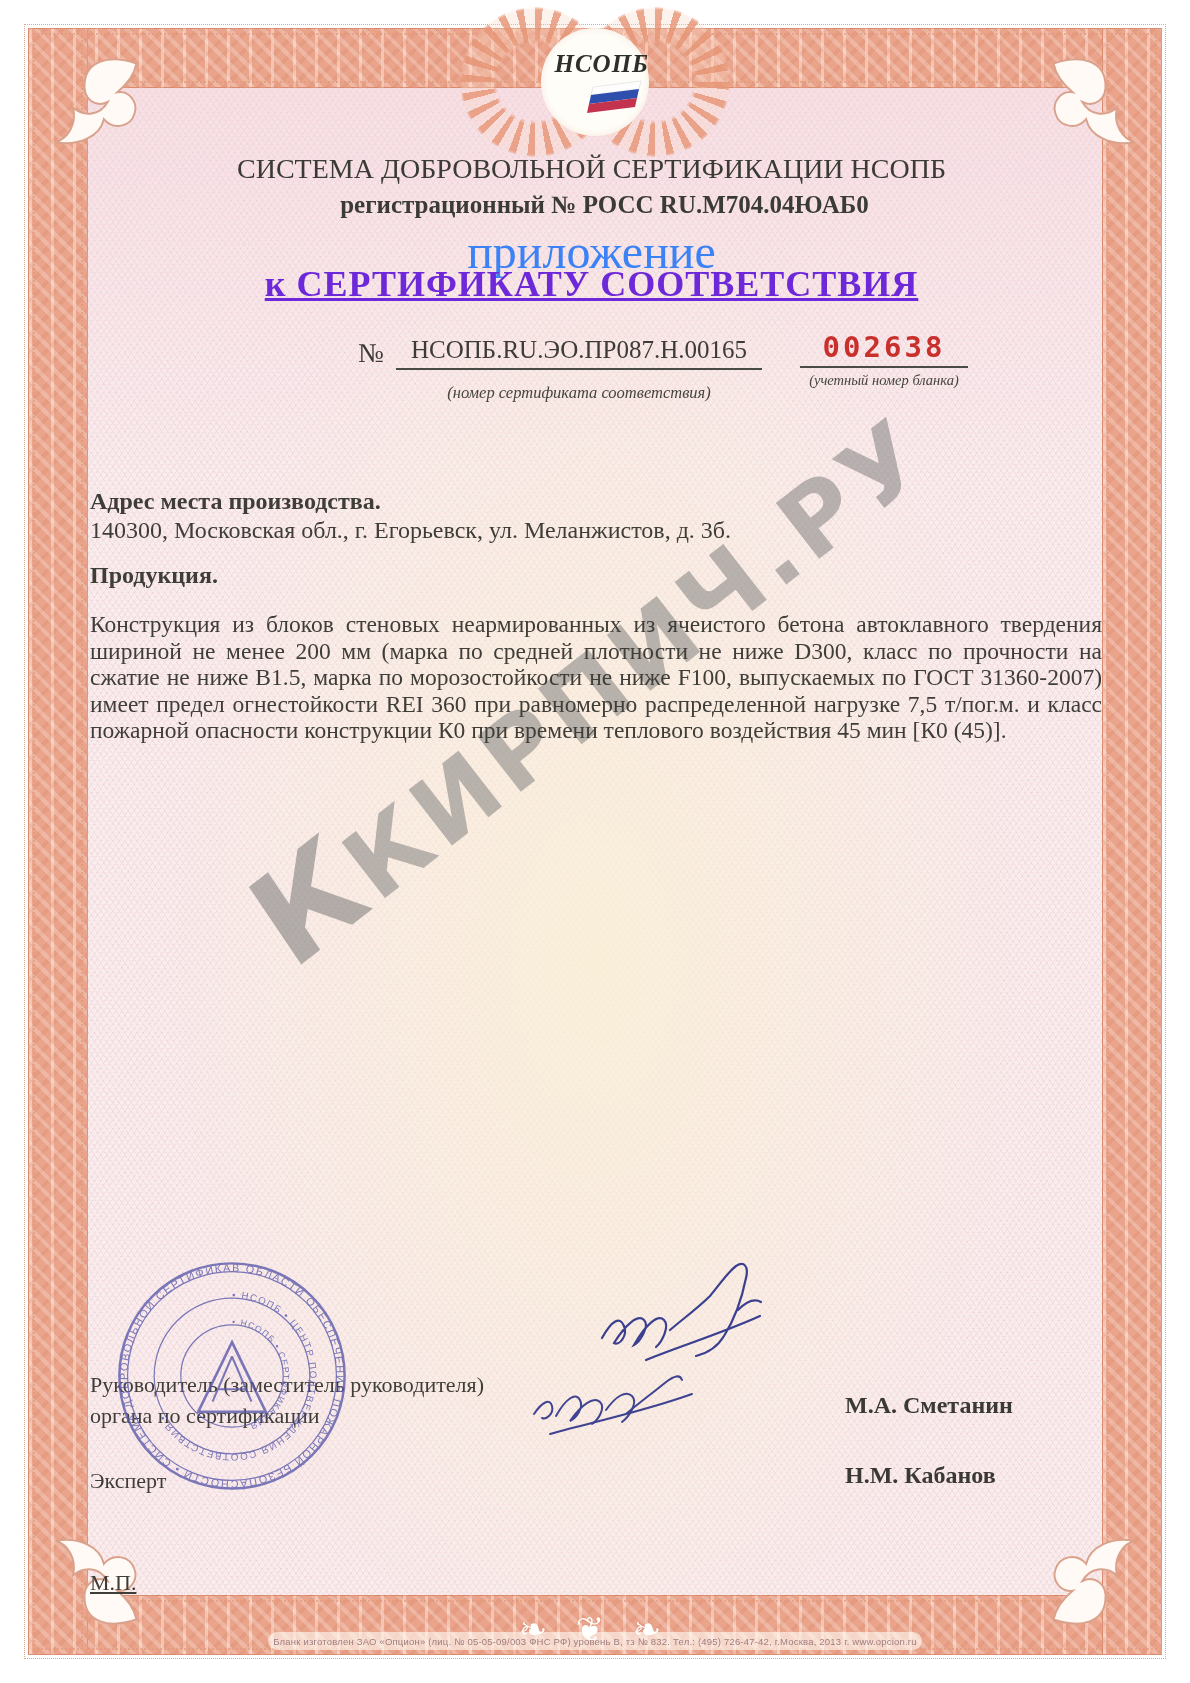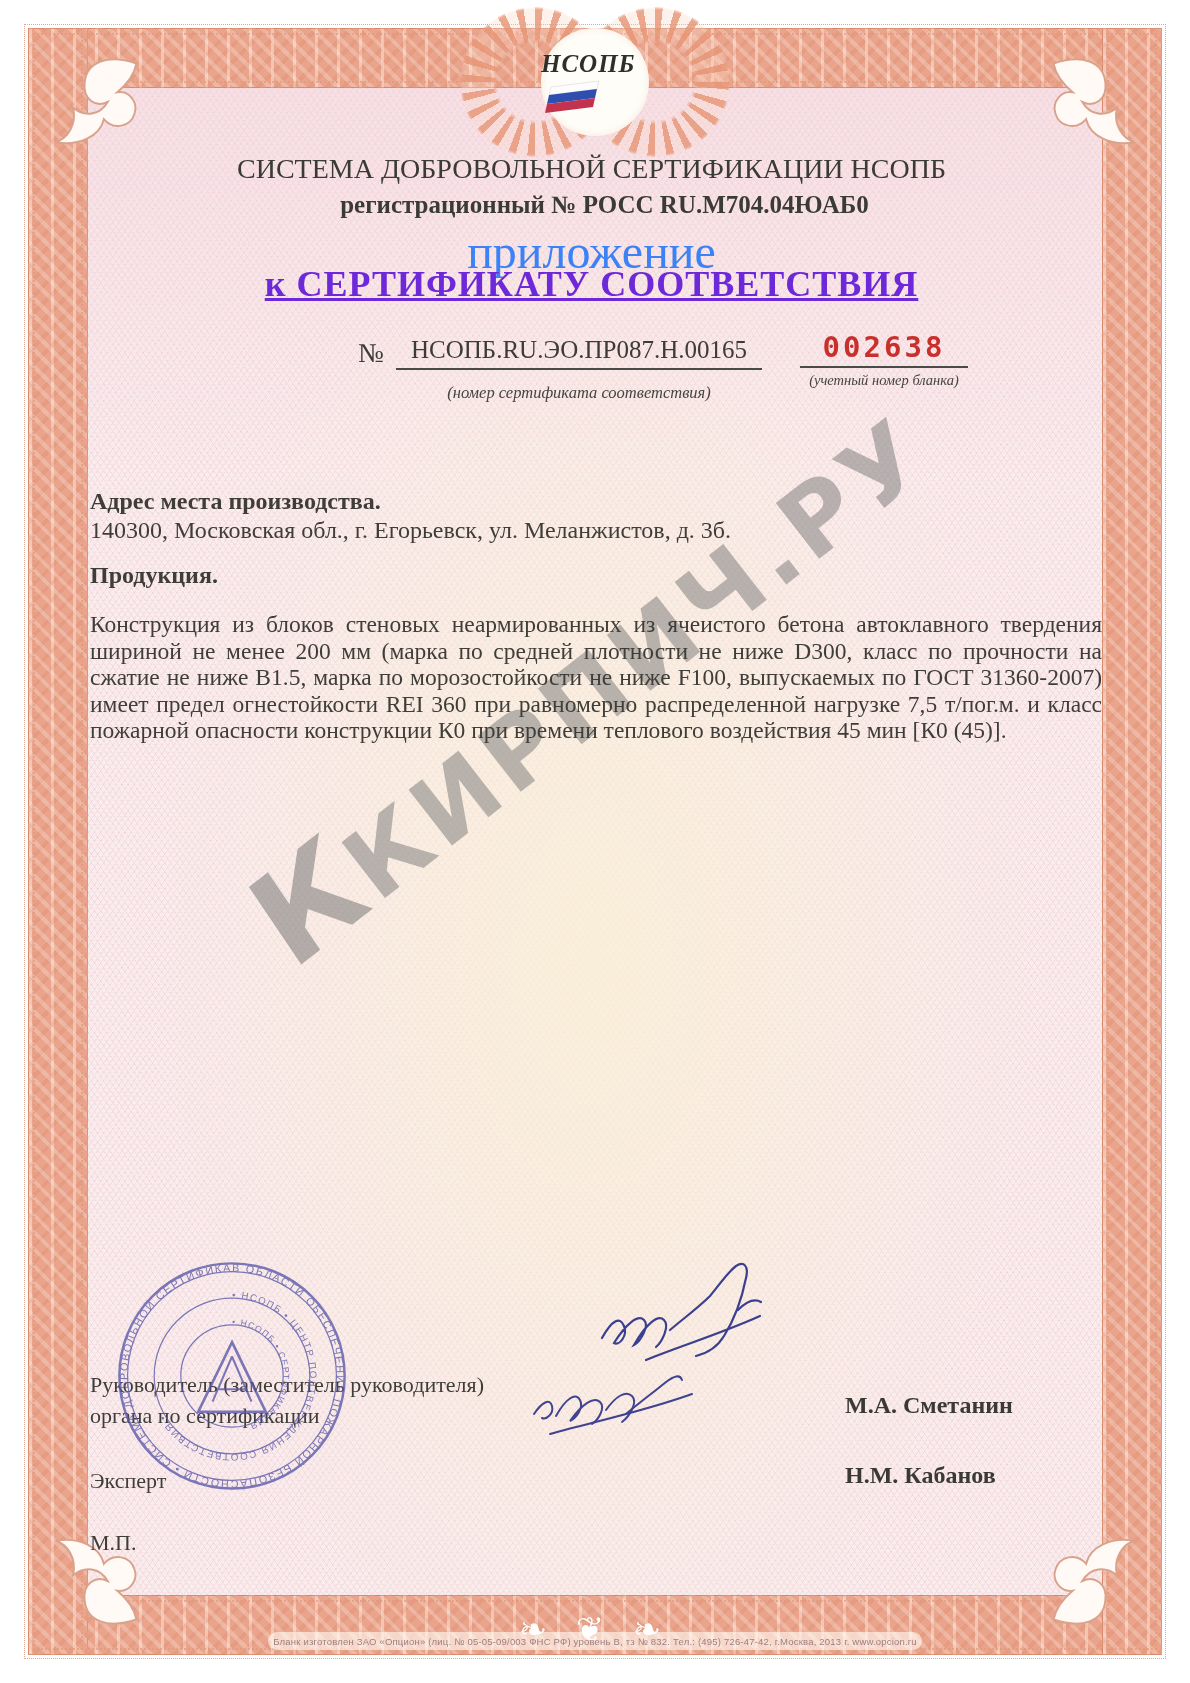--- a/index.html
+++ b/index.html
@@ -43,21 +43,21 @@
   
   .rosette{position:absolute;left:445px;top:6px;width:300px;height:152px;z-index:3;}
   .ring{position:absolute;top:1px;width:150px;height:150px;border-radius:50%;
     background:repeating-conic-gradient(rgba(231,152,121,.85) 0 6deg, rgba(250,216,200,.35) 6deg 15deg);
     -webkit-mask:radial-gradient(circle, rgba(0,0,0,0) 0 36%, #000 40% 68%, rgba(0,0,0,0) 72%);
             mask:radial-gradient(circle, rgba(0,0,0,0) 0 36%, #000 40% 68%, rgba(0,0,0,0) 72%);
   }
   .ring-l{left:15px;} .ring-r{right:15px;}
   .badge{position:absolute;left:96px;top:22px;width:108px;height:108px;border-radius:50%;
     background:radial-gradient(circle, #fffdf8 62%, #f7ece2 78%, rgba(247,236,226,0) 100%);
-    display:flex;flex-direction:column;align-items:flex-start;justify-content:center;gap:2px;}
+    display:flex;flex-direction:column;align-items:flex-end;justify-content:center;gap:2px;}
   .badge-text{font-weight:bold;font-style:italic;font-size:25px;color:#2e2e2b;letter-spacing:1px;}
   
   .ctr{position:absolute;left:0;right:7px;text-align:center;z-index:4;}
   .system-title{top:153px;font-size:28px;letter-spacing:0;color:#3a3a36;}
   .reg-line{top:191px;font-size:25px;font-weight:bold;color:#3a3a36;margin-left:26px;}
   .doc-line1{top:224px;font-size:48px;color:#3b82f6;}
   .doc-line2{top:263px;font-size:36px;font-weight:bold;color:#6d28d9;letter-spacing:1px;text-decoration:underline;}
   
   .no-sign{position:absolute;left:358px;top:338px;font-size:27px;z-index:4;}
   .cert-group{position:absolute;left:396px;top:336px;width:366px;z-index:4;text-align:center;}
@@ -76,21 +76,21 @@
   
   .watermark{position:absolute;left:300px;top:872px;z-index:2;transform:rotate(-38deg);
     transform-origin:left bottom;display:flex;align-items:flex-end;gap:2px;opacity:.5;}
   .wm-logo{font-family:"DejaVu Sans",sans-serif;font-weight:bold;font-size:128px;line-height:.82;
     color:#6e6e6e;transform:skewX(-4deg);}
   .wm-text{font-family:"DejaVu Sans",sans-serif;font-weight:bold;font-size:97px;line-height:.9;
     color:#787878;letter-spacing:6px;}
   
   .sig-label{position:absolute;left:90px;z-index:4;font-size:22px;color:#3f3d38;}
   .lbl-head1{top:1372px;} .lbl-head2{top:1403px;}
-  .lbl-expert{top:1468px;} .lbl-mp{top:1530px;}
+  .lbl-expert{top:1468px;} .lbl-mp{top:1570px;text-decoration:underline;}
   .sig-name{position:absolute;left:845px;z-index:4;font-size:24px;font-weight:bold;color:#3a3936;}
   .name-head{top:1392px;} .name-expert{top:1462px;}
   .stamp{position:absolute;left:112px;top:1248px;width:240px;height:258px;z-index:5;opacity:.78;}
   .signature{position:absolute;z-index:5;}
   .sig1{left:588px;top:1258px;width:195px;height:115px;}
   .sig2{left:522px;top:1352px;width:190px;height:95px;}
   
   .fineprint{position:absolute;left:268px;right:268px;top:1632px;height:18px;z-index:6;
     background:rgba(255,253,248,.6);border-radius:9px;display:flex;align-items:center;justify-content:center;
     font-family:"Liberation Sans",sans-serif;font-size:9.5px;color:#a07d80;letter-spacing:.2px;}

